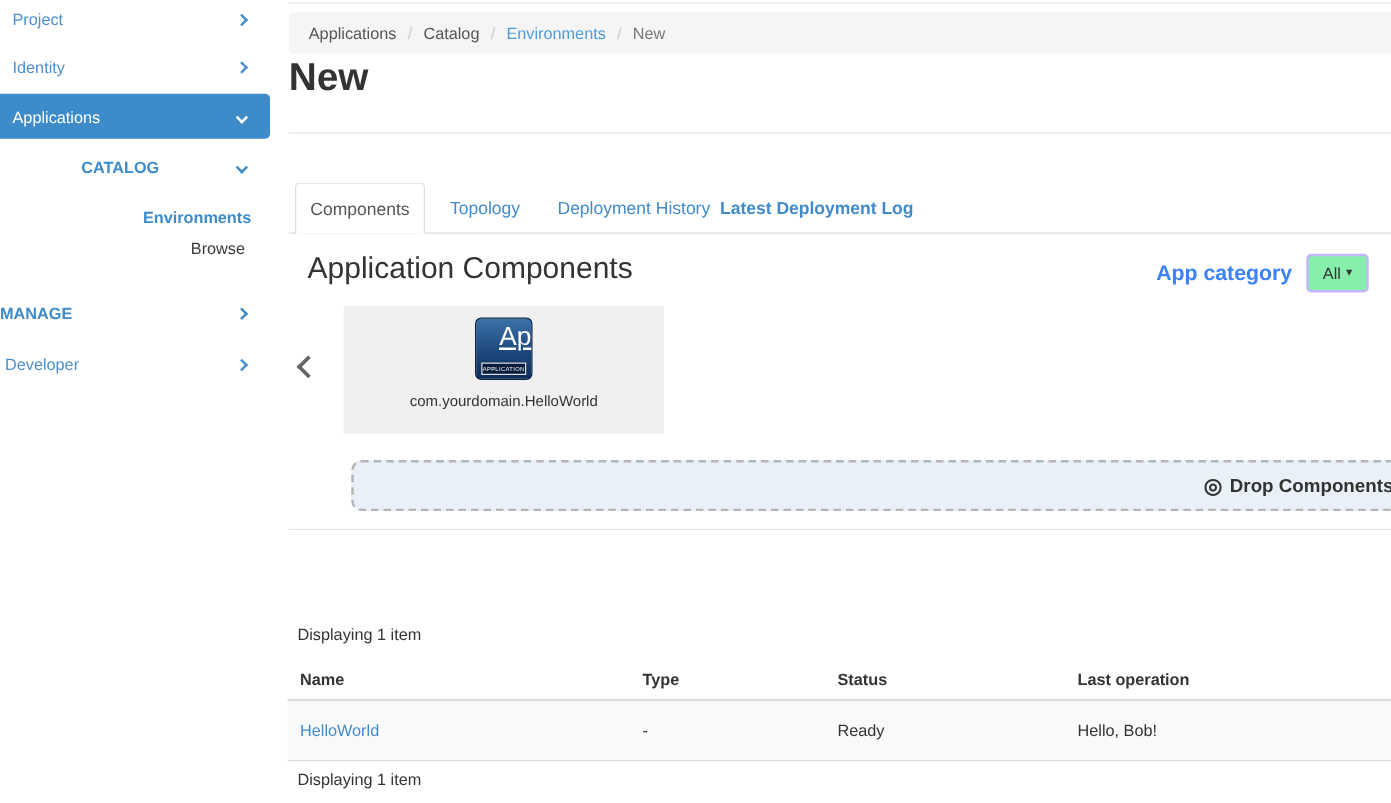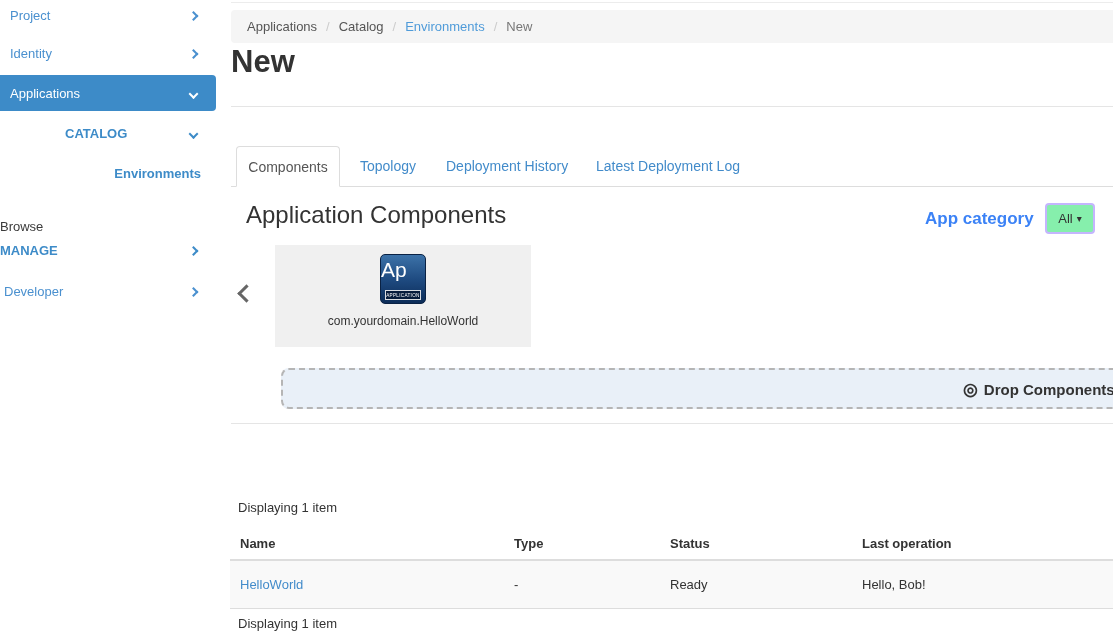--- a/index.html
+++ b/index.html
@@ -18,21 +18,21 @@
   .chev.down  { transform:rotate(135deg); margin-top:-3px; }
   .side-item .chev-wrap { position:absolute; right:19px; top:50%; transform:translateY(-50%); }
 
   .si-project   { top:0;   height:30px; padding-left:10px; color:#4a90cf; }
   .si-identity  { top:38px; height:30px; padding-left:10px; color:#4a90cf; }
   .si-apps      { top:75px; height:36px; padding-left:10px; background:#3d8bc8; color:#fff;
                   border-radius:0 4px 4px 0; }
   .si-catalog   { top:118px; height:30px; padding-left:65px; color:#3d8bc8; font-weight:bold; }
   .si-envs      { top:158px; height:30px; justify-content:flex-end; padding-right:15px;
                   color:#3d8bc8; font-weight:bold; }
-  .si-browse    { top:212px; height:28px; padding-right:20px; color:#3a3a3a; }
+  .si-browse    { top:184px; height:28px; justify-content:flex-end; padding-right:20px; color:#3a3a3a; }
   .si-manage    { top:235px; height:30px; color:#3d8bc8; font-weight:bold; }
   .si-developer { top:276px; height:30px; padding-left:4px; color:#4a90cf; }
 
   
   .main { position:absolute; left:216px; top:0; width:1484px; height:642px; }
   .top-hairline { position:absolute; left:15px; top:2px; width:1460px; border-top:1px solid #ececec; }
 
   .breadcrumb { position:absolute; left:15px; top:10px; width:1460px; height:33px;
     background:#f5f5f5; border-radius:4px; display:flex; align-items:center;
     padding-left:16px; font-size:13px; color:#555; }
@@ -47,41 +47,41 @@
   .tabs { position:absolute; left:15px; top:146px; width:1460px; height:41px;
     border-bottom:1px solid #ddd; }
   .tab-active { position:absolute; left:5px; top:0; width:104px; height:41px; background:#fff;
     border:1px solid #ddd; border-bottom:1px solid #fff; border-radius:4px 4px 0 0;
     display:flex; align-items:center; justify-content:center; font-size:14px; color:#555;
     cursor:pointer; }
   .tab-link { position:absolute; top:0; height:40px; display:flex; align-items:center;
     font-size:14px; color:#428bca; cursor:pointer; }
   .tab-topology { left:129px; }
   .tab-history  { left:215px; }
-  .tab-log      { left:365px; }
+  .tab-log      { left:345px;font-weight:bold; }
 
   
   .panel-heading { position:absolute; left:30px; top:201px; font-size:24px; font-weight:500; color:#333; }
   .app-category-label { position:absolute; left:709px; top:209px; font-size:17px; font-weight:700; color:#3b82f6; }
   .category-btn { position:absolute; left:829px; top:203px; width:50px; height:31px;
     background:#86efac; border:2px solid #c4b5fd; border-radius:4px; display:flex; align-items:center;
     justify-content:center; gap:4px; font-size:13px; color:#333; cursor:pointer; }
   .category-btn .caret { font-size:10px; line-height:1; }
 
   .carousel-prev { position:absolute; left:24px; top:287px; width:13px; height:13px; color:#666;
     border-top:3.5px solid currentColor; border-right:3.5px solid currentColor;
     transform:rotate(225deg); cursor:pointer; }
 
   .app-tile { position:absolute; left:59px; top:245px; width:256px; height:102px;
     background:#f0f0f0; cursor:grab; }
   .app-icon { position:relative; width:46px; height:50px; margin:9px auto 0 auto;
     border-radius:5px; border:1px solid #0a2244;
     background:linear-gradient(180deg,#3c72a8 0%,#1e4a80 52%,#0c2c58 100%); }
-  .app-icon .ap-text { position:absolute; top:0; left:0; right:0; text-align:left;
-    color:#fff; font-size:21px; line-height:30px; }
+  .app-icon .ap-text { position:absolute; top:0; left:0; right:0; text-align:right;
+    color:#fff; font-size:21px; line-height:30px;text-decoration:underline; }
   .app-icon .ap-band { position:absolute; left:4px; right:4px; bottom:3px; height:10px;
     background:rgba(6,26,56,0.92); border:1px solid rgba(255,255,255,0.85);
     display:flex; align-items:center; justify-content:center; overflow:hidden; }
   .app-icon .ap-band span { color:#fff; font-size:8px; white-space:nowrap;
     transform:scale(0.58); letter-spacing:0.5px; }
   .app-tile .tile-label { margin-top:10px; text-align:center; font-size:12px; color:#333; }
 
   .drop-zone { position:absolute; left:65px; top:368px; width:1379px; height:41px;
     background:#e9f0f8; border:2px dashed #b5b5b5; border-radius:8px; }
   .drop-zone .drop-label { position:absolute; left:680px; top:50%; transform:translateY(-50%);

